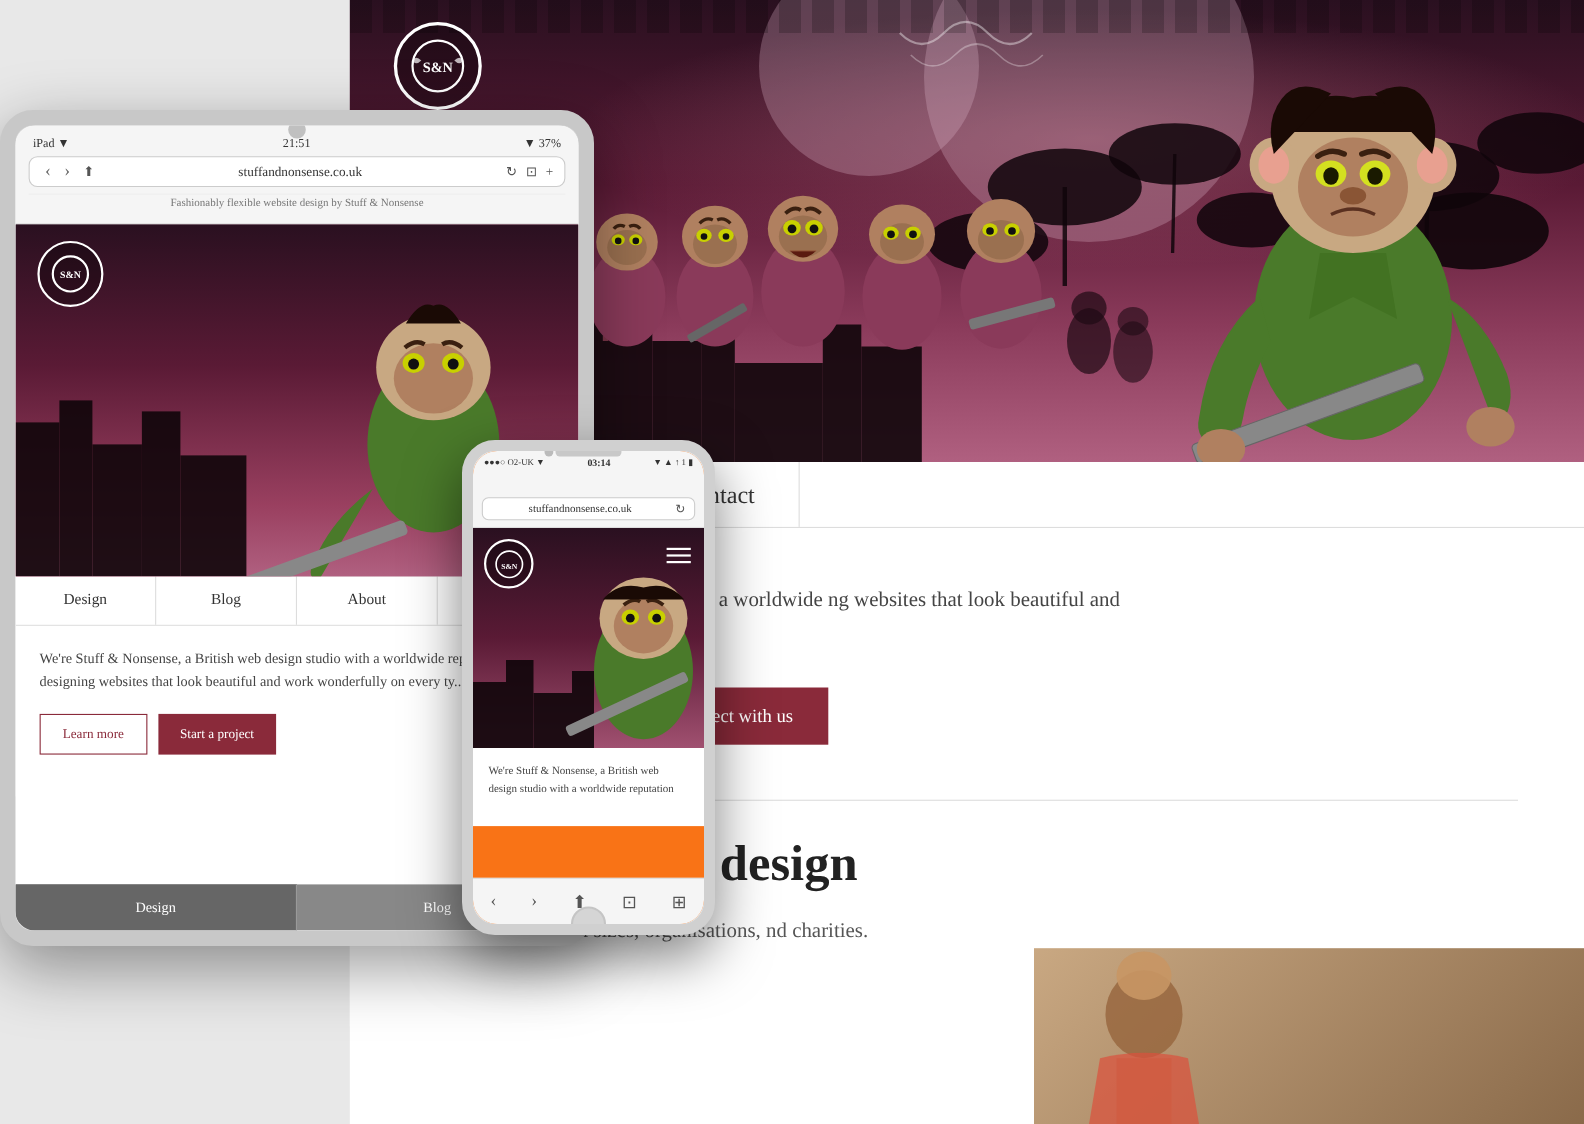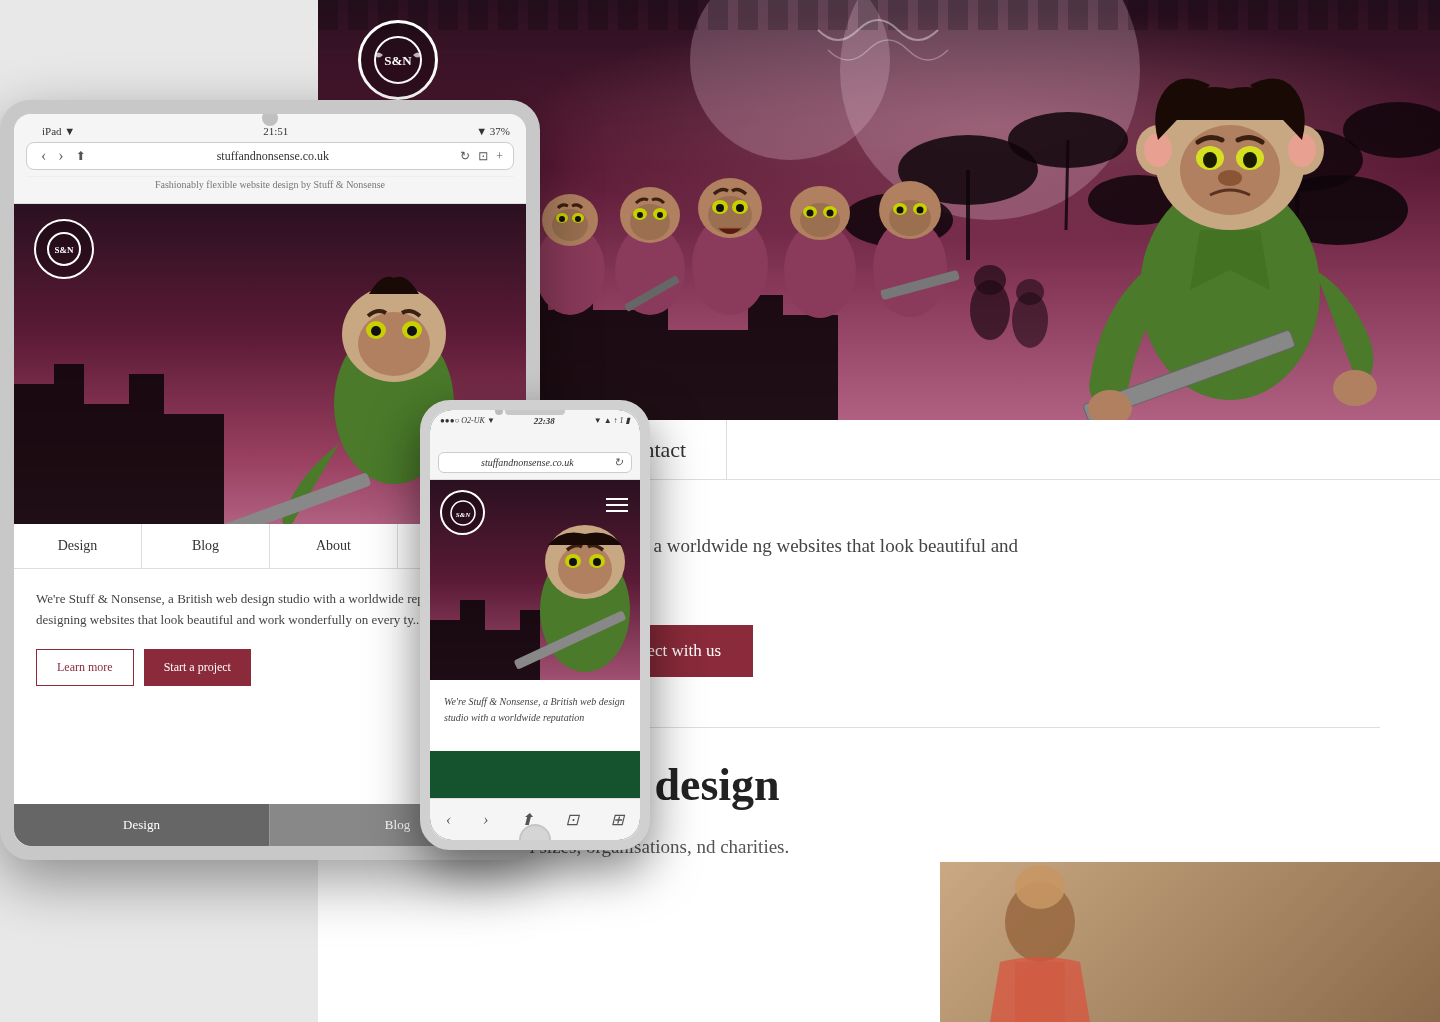--- a/index.html
+++ b/index.html
@@ -203,21 +203,20 @@
       justify-content: space-around;
       padding: 8px 12px;
     }
 
     .tablet-status-bar {
       display: flex;
       justify-content: space-between;
       font-size: 11px;
       color: #333;
       padding: 0 4px;
-      margin-left: 12px;
     }
 
     .tablet-url-bar {
       display: flex;
       align-items: center;
       background: #fff;
       border: 1px solid #ccc;
       border-radius: 8px;
       padding: 4px 10px;
       gap: 8px;
@@ -372,25 +371,24 @@
       border-radius: 30px;
       border: 10px solid #d0d0d0;
       z-index: 30;
       box-shadow: 0 20px 50px rgba(0,0,0,0.5);
       overflow: hidden;
     }
 
     .phone-inner {
       width: 100%;
       height: 100%;
-      background: #14532d;
+      background: #f97316;
       border-radius: 22px;
       overflow: hidden;
       position: relative;
-      font-style: italic;
     }
 
     
     .phone-chrome {
       background: #f5f5f5;
       height: 70px;
       border-bottom: 1px solid #ddd;
       padding: 6px 8px;
       display: flex;
       flex-direction: column;
@@ -825,21 +823,21 @@
 
   <div style="position:absolute;top:-4px;left:50%;transform:translateX(-50%);width:16px;height:16px;border-radius:50%;background:#c0c0c0;"></div>
 </div>
 
 <div class="phone">
   <div class="phone-inner">
 
     <div class="phone-chrome">
       <div class="phone-status-bar">
         <span style="font-size:8px;">●●●○ O2-UK ▼</span>
-        <span style="font-size:9px;font-weight:bold;">22:38</span>
+        <span style="font-size:9px;font-weight:bold;">03:14</span>
         <span style="font-size:8px;">▼ ▲ ↑ 1 ▮</span>
       </div>
       <div class="phone-url-bar">
         <span class="phone-url-text">stuffandnonsense.co.uk</span>
         <span style="font-size:11px;color:#555;">↻</span>
       </div>
     </div>
 
     <div class="phone-hero">
       <svg width="100%" height="100%" viewBox="0 0 210 200" preserveAspectRatio="xMidYMid slice">

